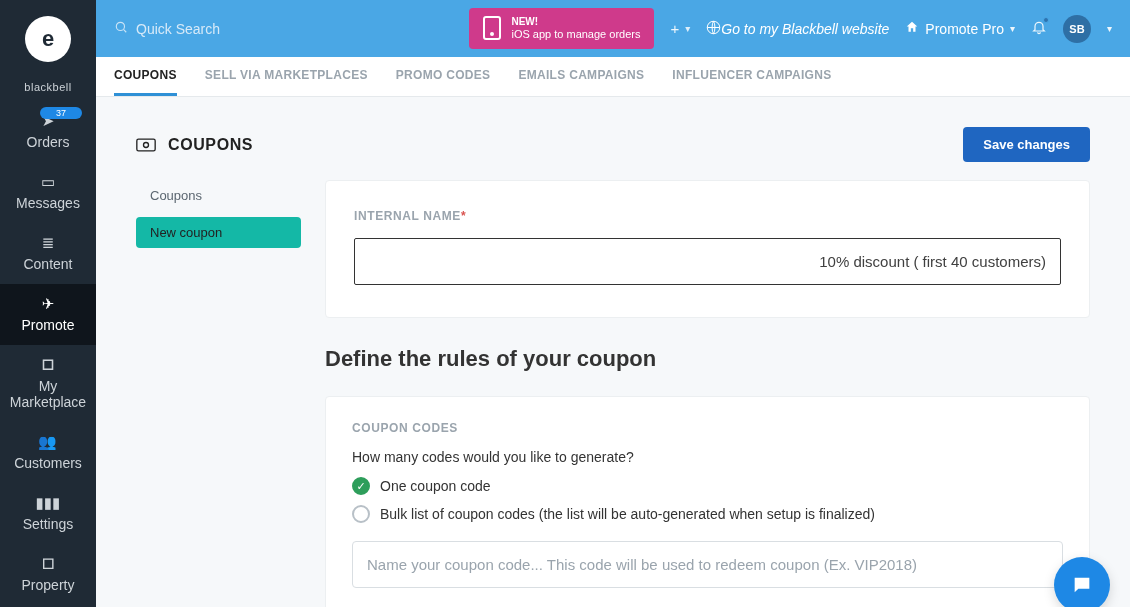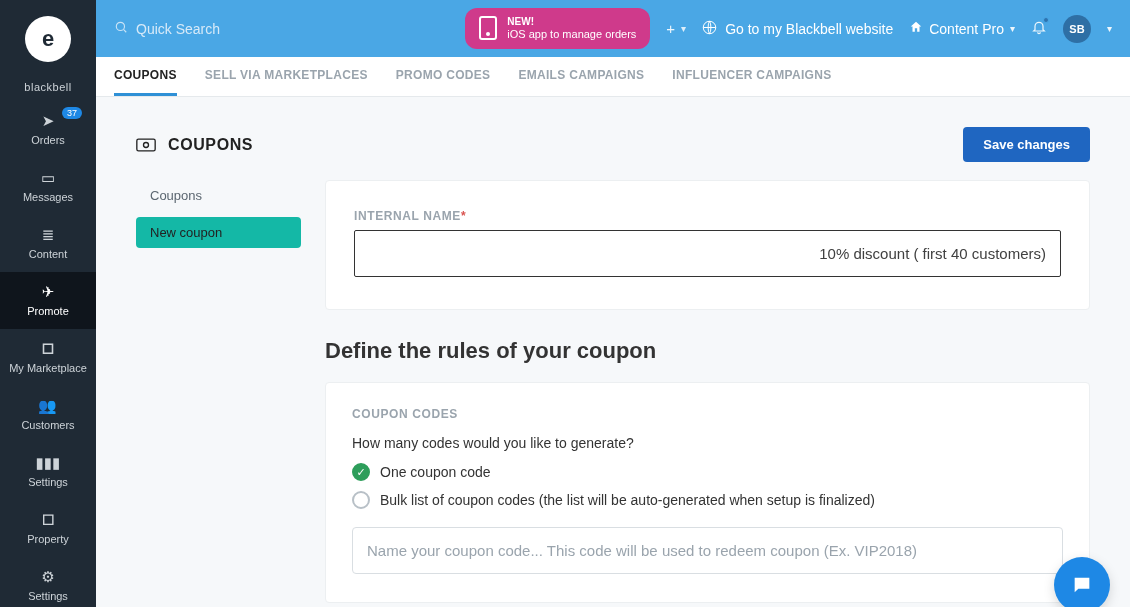--- a/index.html
+++ b/index.html
@@ -8,41 +8,41 @@
 
   
   .sidebar { width: 96px; background:#1f2a35; color:#cdd3d8; display:flex; flex-direction:column; align-items:center; }
   .brand { padding:16px 0 8px; text-align:center; }
   .brand-logo { width:46px; height:46px; border-radius:50%; background:#fff; color:#1f2a35; display:flex; align-items:center; justify-content:center; font-size:22px; font-weight:700; margin:0 auto; }
   .brand-name { font-size:11px; color:#cdd3d8; margin-top:19px; letter-spacing:0.5px; }
   .nav { width:100%; }
   .nav-item { position:relative; width:100%; padding:12px 4px; text-align:center; cursor:pointer; }
   .nav-item.active { background:#0f151c; }
   .nav-icon { font-size:15px; color:#cdd3d8; line-height:1; }
-  .nav-label { font-size:11px; color:#cdd3d8; margin-top:6px; }
+  .nav-label { font-size:14px; color:#cdd3d8; margin-top:6px; }
   .nav-item.active .nav-label, .nav-item.active .nav-icon { color:#fff; }
-  .badge { position:absolute; top:6px; right:14px; background:#1e88e5; color:#fff; font-size:9px; border-radius:8px; padding:1px 5px; }
+  .badge { position:absolute; top:6px; right:14px; background:#1e88e5; color:#fff; font-size:9px; border-radius:8px; padding:1px 16px; }
 
   
   .main { flex:1; display:flex; flex-direction:column; min-width:0; }
 
   
   .topbar { height:57px; background:#4aa7e5; display:flex; align-items:center; padding:0 18px; gap:16px; color:#fff; }
   .search { display:flex; align-items:center; gap:8px; opacity:0.9; cursor:text;text-align:right; }
   .search-icon { font-size:14px; opacity:0.9; }
   .search-text { font-size:14px; color:#e6f1fb; }
   .spacer-flex { flex:1; }
-  .promo-pill { display:flex; align-items:center; gap:10px; background:#cf3a8b; padding:8px 14px; border-radius:12px; cursor:pointer; }
+  .promo-pill { display:flex; align-items:center; gap:10px; background:#cf3a8b; padding:8px 14px; border-radius:4px; cursor:pointer; }
   .promo-pill .phone { width:18px; height:24px; border:2px solid #fff; border-radius:3px; position:relative; }
   .promo-pill .phone::after { content:""; position:absolute; bottom:2px; left:50%; transform:translateX(-50%); width:4px; height:4px; background:#fff; border-radius:50%; }
   .promo-texts { display:flex; flex-direction:column; line-height:1.15; }
   .promo-new { font-size:10px; font-weight:700; }
   .promo-sub { font-size:11px; }
   .plus-dd { display:flex; align-items:center; gap:6px; opacity:0.9; cursor:pointer; font-size:15px; }
-  .globe-link { display:flex; align-items:center; gap:8px; cursor:pointer; font-size:14px; }
+  .globe-link { display:flex; align-items:center; cursor:pointer; font-size:14px;font-style:italic; }
   .hcloud { display:flex; align-items:center; gap:6px; cursor:pointer; font-size:14px; }
   .bell { position:relative; font-size:16px; cursor:pointer; opacity:0.9; }
   .bell-dot { position:absolute; top:-2px; right:-2px; width:6px; height:6px; background:#2b6eaa; border-radius:50%; border:1px solid #4aa7e5; }
   .avatar { width:28px; height:28px; border-radius:50%; background:#2e6fa5; color:#fff; font-size:11px; font-weight:600; display:flex; align-items:center; justify-content:center; cursor:pointer; }
   .caret { font-size:10px; opacity:0.9; }
 
   
   .tabs { height:40px; background:#fff; border-bottom:1px solid #e5e9ec; display:flex; align-items:stretch; padding:0 18px; gap:28px; }
   .tab { display:flex; align-items:center; font-size:12px; font-weight:700; letter-spacing:0.3px; color:#9aa4ad; cursor:pointer; border-bottom:3px solid transparent; }
   .tab.active { color:#222; border-bottom-color:#2f90d6; }
@@ -54,25 +54,25 @@
   .page-title-icon { display:inline-flex; align-items:center; }
   .page-title { font-size:16px; font-weight:700; letter-spacing:0.6px; color:#222; }
   .btn-primary { background:#1f66c1; color:#fff; border:none; border-radius:4px; padding:10px 20px; font-size:13px; font-weight:600; cursor:pointer; }
 
   .layout { display:flex; gap:24px; align-items:flex-start; }
   .subnav { width:165px; display:flex; flex-direction:column; gap:6px; }
   .subnav a { display:block; padding:8px 14px; font-size:13px; color:#5b6670; text-decoration:none; border-radius:4px; cursor:pointer; }
   .subnav a.active { background:#14b8a6; color:#222; }
 
   .panel { flex:1; background:#fff; border:1px solid #eceff1; border-radius:4px; padding:28px 28px 32px; }
-  .field-label { font-size:12px; font-weight:700; letter-spacing:0.6px; color:#9aa4ad; margin-bottom:7px; }
+  .field-label { font-size:12px; font-weight:700; letter-spacing:0.6px; color:#9aa4ad; margin-bottom:15px; }
   .req { color:#d9534f; }
   .text-input { width:100%; border:1px solid #333; border-radius:2px; padding:14px 14px; font-size:15px; color:#404040; outline:none;text-align:right; }
 
-  .section-title { font-size:22px; color:#333; margin:28px 0 18px; }
+  .section-title { font-size:22px; color:#333; margin:28px 0 24px; }
 
   .panel2 { background:#fff; border:1px solid #eceff1; border-radius:4px; padding:24px 26px 28px; }
   .sub-label { font-size:12px; font-weight:700; letter-spacing:0.6px; color:#9aa4ad; margin-bottom:14px; }
   .question { font-size:14px; color:#333; margin-bottom:12px; }
   .radio-row { display:flex; align-items:center; gap:10px; font-size:14px; color:#333; margin-bottom:10px; cursor:pointer; }
   .radio { width:18px; height:18px; border-radius:50%; border:2px solid #b8c0c7; display:inline-flex; align-items:center; justify-content:center; background:#fff; }
   .radio.checked { border-color:#2e9e5b; background:#2e9e5b; color:#fff; font-size:11px; }
   .code-input { width:100%; border:1px solid #d9dee2; border-radius:4px; padding:14px 14px; font-size:15px; color:#333; outline:none; margin-top:8px; }
   .code-input::placeholder { color:#9aa4ad; }
 
@@ -164,21 +164,21 @@
           </svg>
       </span>
       <span>Go to my Blackbell website</span>
     </div>
     <div class="hcloud">
       <span>
         <svg width="14" height="14" viewBox="0 0 24 24" fill="#fff">
             <path d="M12 3l9 8h-3v9h-4v-6H10v6H6v-9H3z"></path>
           </svg>
       </span>
-      <span>Content Pro</span>
+      <span>Promote Pro</span>
       <span class="caret">▾</span>
     </div>
     <div class="bell">
       <svg width="16" height="16" viewBox="0 0 24 24" fill="none" stroke="#fff" stroke-width="1.8">
           <path d="M18 16v-5a6 6 0 10-12 0v5l-2 2h16z"></path>
           <path d="M10 20a2 2 0 004 0"></path>
         </svg>
       <span class="bell-dot"></span>
     </div>
     <div class="avatar">

